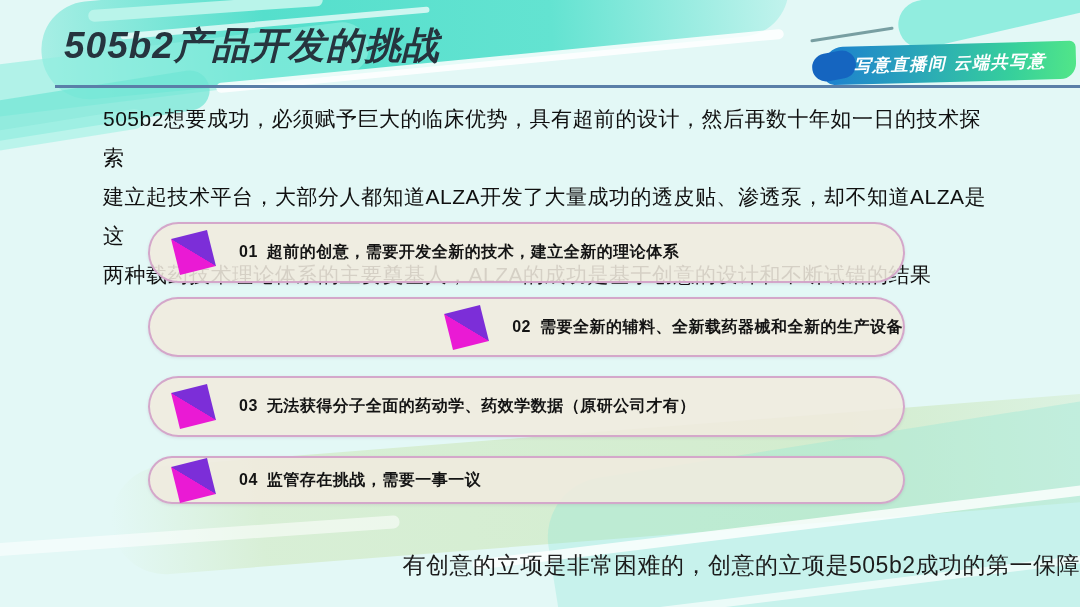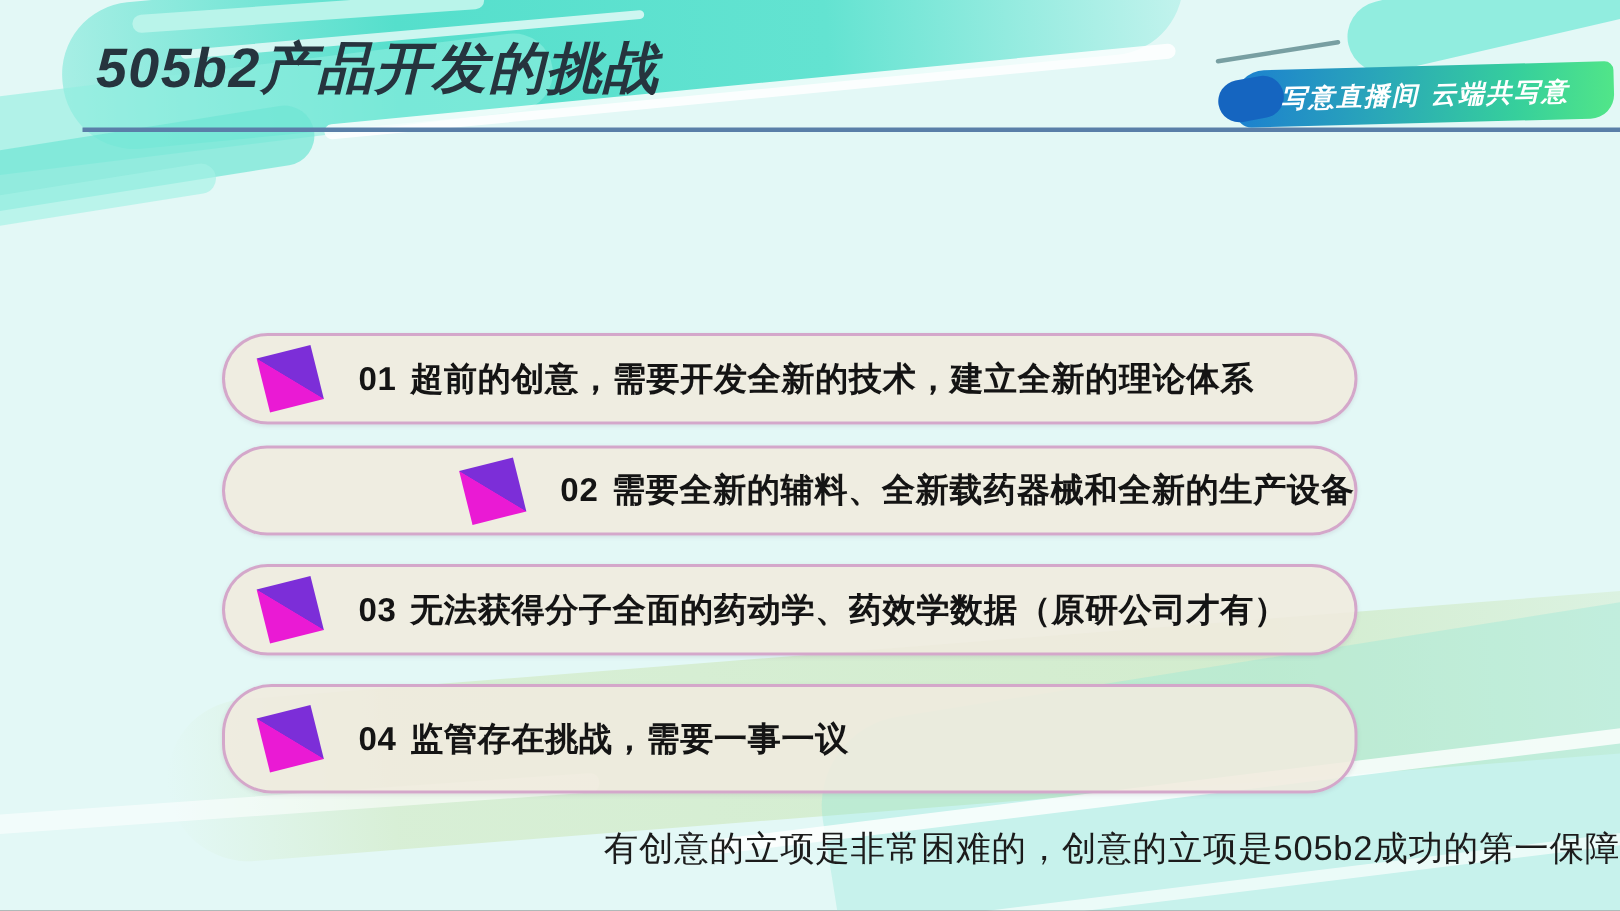--- a/index.html
+++ b/index.html
@@ -88,28 +88,28 @@
     box-sizing:border-box;
     display:flex; align-items:center;
     background:rgba(240,234,222,.88);
     border:2px solid rgba(208,160,200,.9);
     border-radius:33px;
     box-shadow:0 1px 3px rgba(120,90,130,.15);
   }
   .pill-1 { top:222px; }
   .pill-2 { top:297px; height:60px;justify-content:flex-end; }
   .pill-3 { top:376px; }
-  .pill-4 { top:456px; height:73px;align-items:center; }
+  .pill-4 { top:456px; height:48px;align-items:center; }
   .bullet {
     width:37px; height:37px; margin-left:25px; flex:0 0 auto;
     background:linear-gradient(45deg, #ea1ad4 49.6%, #7c2ed8 50.4%);
     transform:rotate(-14deg);
   }
   .pill-label {
-    margin-left:27px; font-size:22px; font-weight:700; color:#141414;
+    margin-left:27px; font-size:16px; font-weight:700; color:#141414;
     letter-spacing:.5px; white-space:nowrap;
   }
   .pill-num { margin-right:9px; }
 
   
   .footer-caption {
     position:absolute; left:0; right:0; top:550px; z-index:2;
     text-align:right; font-size:23px; color:#1c1c1c; letter-spacing:.5px;
   }
 </style>
@@ -132,20 +132,25 @@
   <div class="bs bs-white-br1"></div>
   <div class="bs bs-white-br2"></div>
   <div class="bs bs-white-bl"></div>
 
   <div class="title">505b2产品开发的挑战</div>
   <div class="header-line"></div>
   <div class="badge">
     <span class="badge-text">写意直播间 云端共写意</span>
   </div>
 
+  <div class="intro">
+    <div class="intro-line">505b2想要成功，必须赋予巨大的临床优势，具有超前的设计，然后再数十年如一日的技术探索</div>
+    <div class="intro-line">建立起技术平台，大部分人都知道ALZA开发了大量成功的透皮贴、渗透泵，却不知道ALZA是这</div>
+    <div class="intro-line">两种载药技术理论体系的主要奠基人，ALZA的成功是基于创意的设计和不断试错的结果</div>
+  </div>
 
   <div class="pill pill-1">
     <div class="bullet"></div>
     <div class="pill-label">
       <span class="pill-num">01</span><span class="pill-text">超前的创意，需要开发全新的技术，建立全新的理论体系</span>
     </div>
   </div>
   <div class="pill pill-2">
     <div class="bullet"></div>
     <div class="pill-label">

